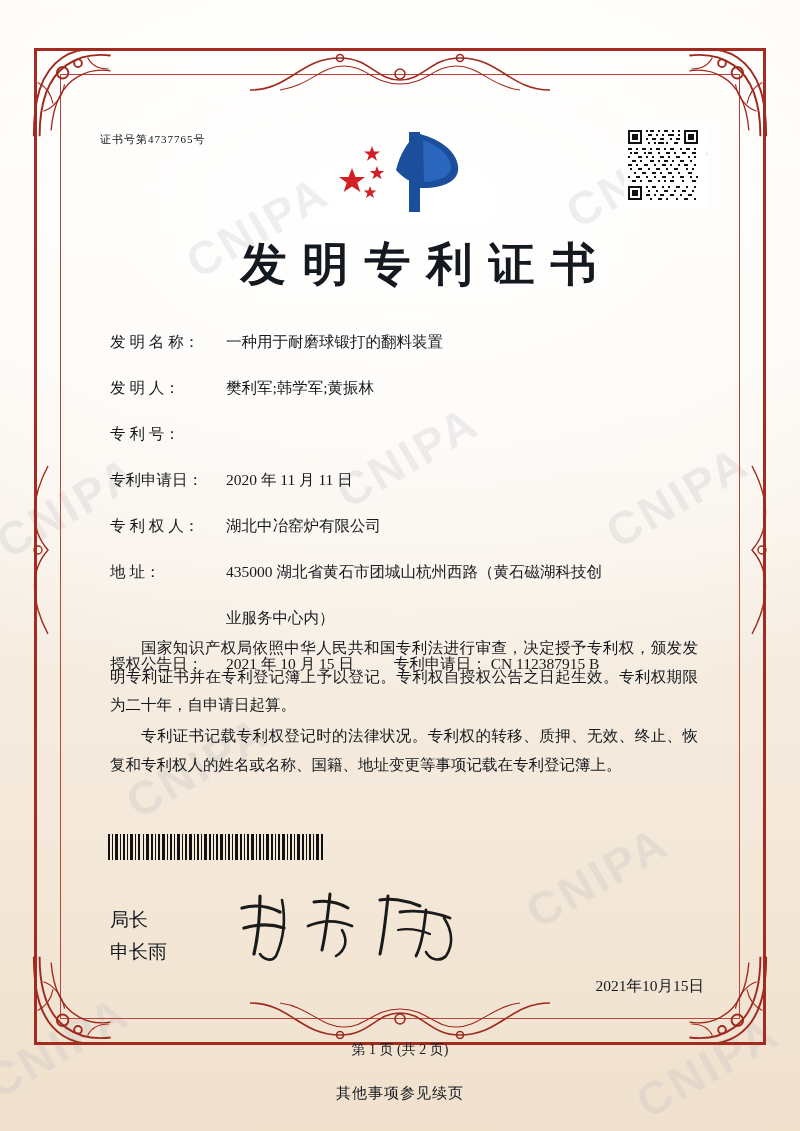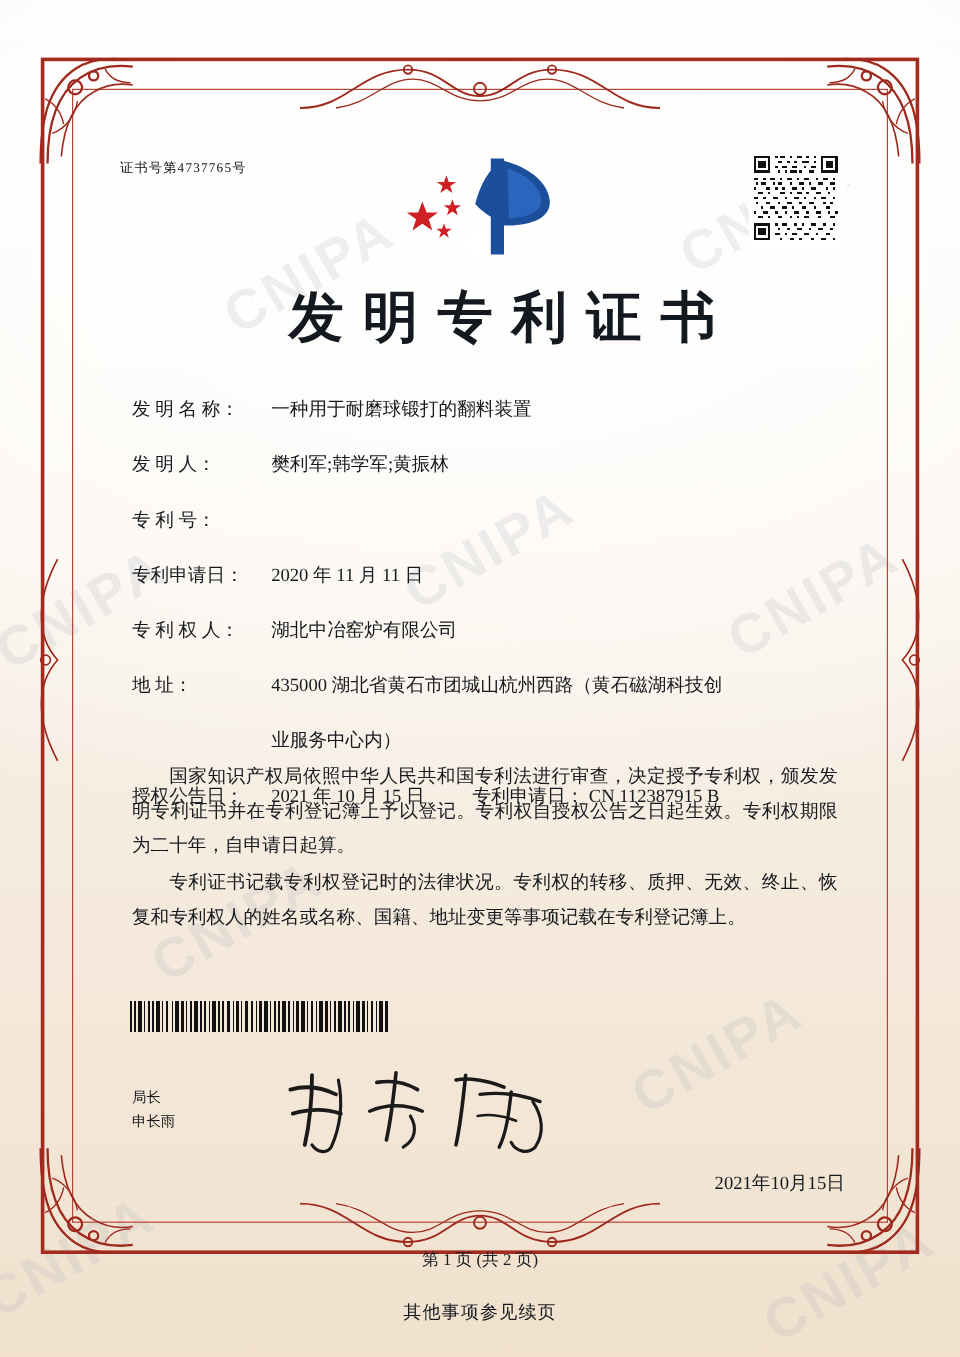--- a/index.html
+++ b/index.html
@@ -189,21 +189,21 @@
     left: 48px;
     top: 760px;
     height: 26px;
     width: 218px;
   }
 
   .signature-block {
     position: absolute;
     left: 50px;
     top: 830px;
-    font-size: 12px;
+    font-size: 19px;
     line-height: 1.7;
     color: #15181d;
   }
   .hand-sign {
     position: absolute;
     left: 170px;
     top: 812px;
     width: 260px;
     height: 78px;
   }

